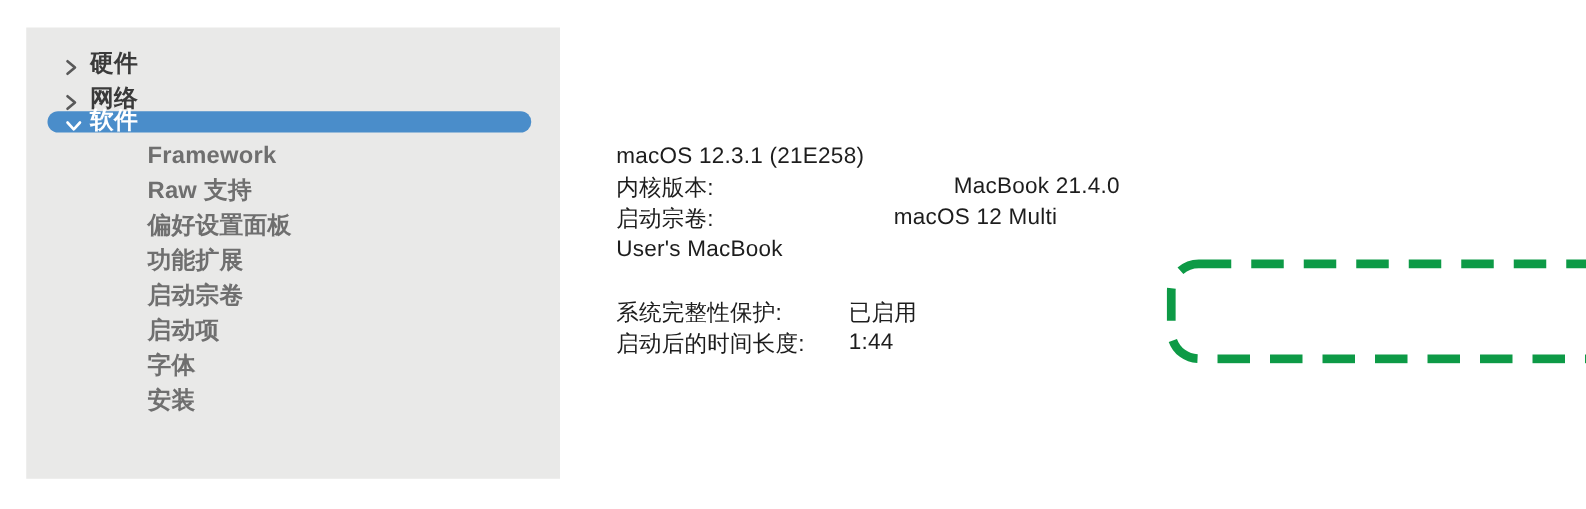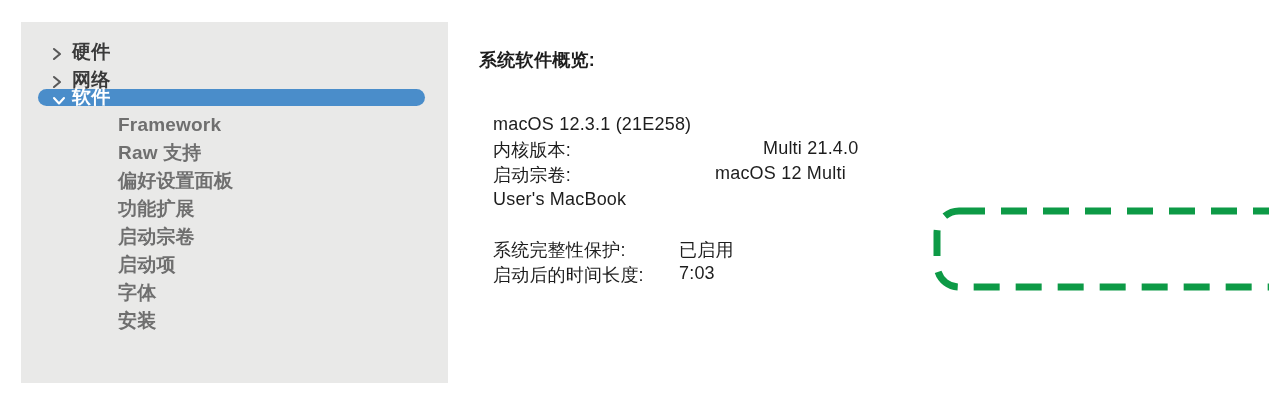--- a/index.html
+++ b/index.html
@@ -196,32 +196,31 @@
         <span class="tree-label">字体</span>
       </div>
       <div class="tree-row child">
         <span class="tree-label">安装</span>
       </div>
     </div>
 </div>
 
 <div id="detail">
 
-  <div id="detail-heading">系统软件概览:</div>
 
   <div id="info-table">
       <div class="info-row">
         <div class="info-inner" style="display: flex; width: 100%;">
           <span class="info-value">macOS 12.3.1 (21E258)</span>
         </div>
       </div>
       <div class="info-row">
         <div class="info-inner" style="display: flex; width: 100%; gap: 48px;">
           <span class="info-label">内核版本:</span>
-          <span class="info-value">Multi 21.4.0</span>
+          <span class="info-value">MacBook 21.4.0</span>
         </div>
       </div>
       <div class="info-row">
         <div class="info-inner" style="display: flex; width: 100%;">
           <span class="info-label">启动宗卷:</span>
           <span class="info-value">macOS 12 Multi</span>
         </div>
       </div>
       <div class="info-row">
         <div class="info-inner" style="display: flex; width: 100%;">
@@ -236,21 +235,21 @@
       </div>
       <div class="info-row tight">
         <div class="info-inner" style="display: flex; width: 100%;">
           <span class="info-label" style="flex: 0 0 186px;">系统完整性保护:</span>
           <span class="info-value">已启用</span>
         </div>
       </div>
       <div class="info-row tight">
         <div class="info-inner" style="display: flex; width: 100%;">
           <span class="info-label" style="flex: 0 0 186px;">启动后的时间长度:</span>
-          <span class="info-value">7:03</span>
+          <span class="info-value">1:44</span>
         </div>
       </div>
     </div>
 
   <div id="highlight-box">
     <svg width="505" height="84" viewBox="0 0 505 84" xmlns="http://www.w3.org/2000/svg">
       <rect x="4" y="4" width="497" height="76" rx="22" ry="22" fill="none" stroke="#0d9a46" stroke-width="7" stroke-dasharray="26 16" stroke-linecap="butt"></rect>
     </svg>
   </div>
 

